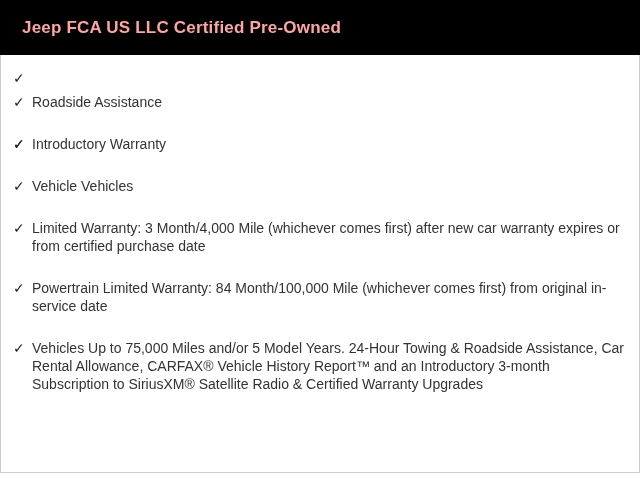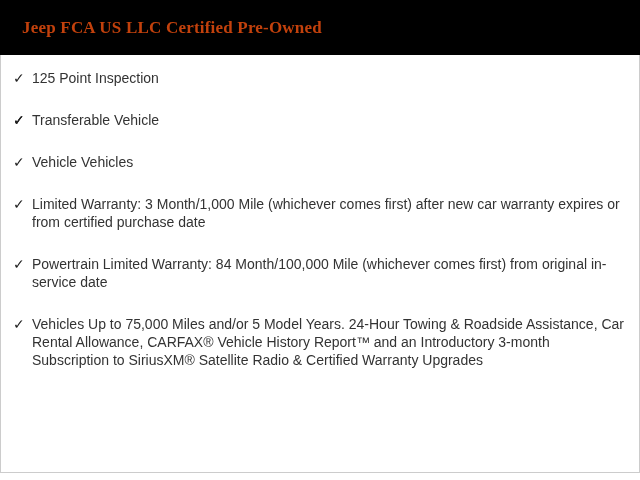--- a/index.html
+++ b/index.html
@@ -17,25 +17,24 @@
   }
   .cpo-header {
     background: #000000;
     height: 55px;
     display: flex;
     align-items: center;
     padding-left: 22px;
     box-sizing: border-box;
   }
   .cpo-header .title {
-    color: #c2410c;
+    color: #fca5a5;
     font-size: 17px;
     font-weight: bold;
     letter-spacing: 0.2px;
-    font-family: Liberation Serif, serif;
   }
   .benefits-panel {
     border: 1px solid #cccccc;
     border-top: none;
     background: #ffffff;
     box-sizing: border-box;
     min-height: 418px;
   }
   ul.benefits-list {
     list-style: none;
@@ -69,44 +68,44 @@
 
   <div class="cpo-header">
     <span class="title">Jeep FCA US LLC Certified Pre-Owned</span>
   </div>
 
   <div class="benefits-panel">
     <ul class="benefits-list">
 
       <li>
         <span class="check">✓</span>
-        <span>125 Point Inspection</span>
+      </li>
+
+      <li>
+        <span class="check">✓</span>
+        <span>Roadside Assistance</span>
       </li>
 
       <li>
         <span class="check">✓</span>
       </li>
 
       <li>
         <span class="check">✓</span>
-      </li>
-
-      <li>
-        <span class="check">✓</span>
-        <span>Transferable Vehicle</span>
+        <span>Introductory Warranty</span>
       </li>
 
       <li>
         <span class="check">✓</span>
         <span>Vehicle Vehicles</span>
       </li>
 
       <li>
         <span class="check">✓</span>
-        <span>Limited Warranty: 3 Month/1,000 Mile (whichever comes first) after new car warranty expires or from certified purchase date</span>
+        <span>Limited Warranty: 3 Month/4,000 Mile (whichever comes first) after new car warranty expires or from certified purchase date</span>
       </li>
 
       <li>
         <span class="check">✓</span>
         <span>Powertrain Limited Warranty: 84 Month/100,000 Mile (whichever comes first) from original in-service date</span>
       </li>
 
       <li>
         <span class="check">✓</span>
         <span>Vehicles Up to 75,000 Miles and/or 5 Model Years. 24-Hour Towing &amp; Roadside Assistance, Car Rental Allowance, CARFAX® Vehicle History Report™ and an Introductory 3-month Subscription to SiriusXM® Satellite Radio &amp; Certified Warranty Upgrades</span>

